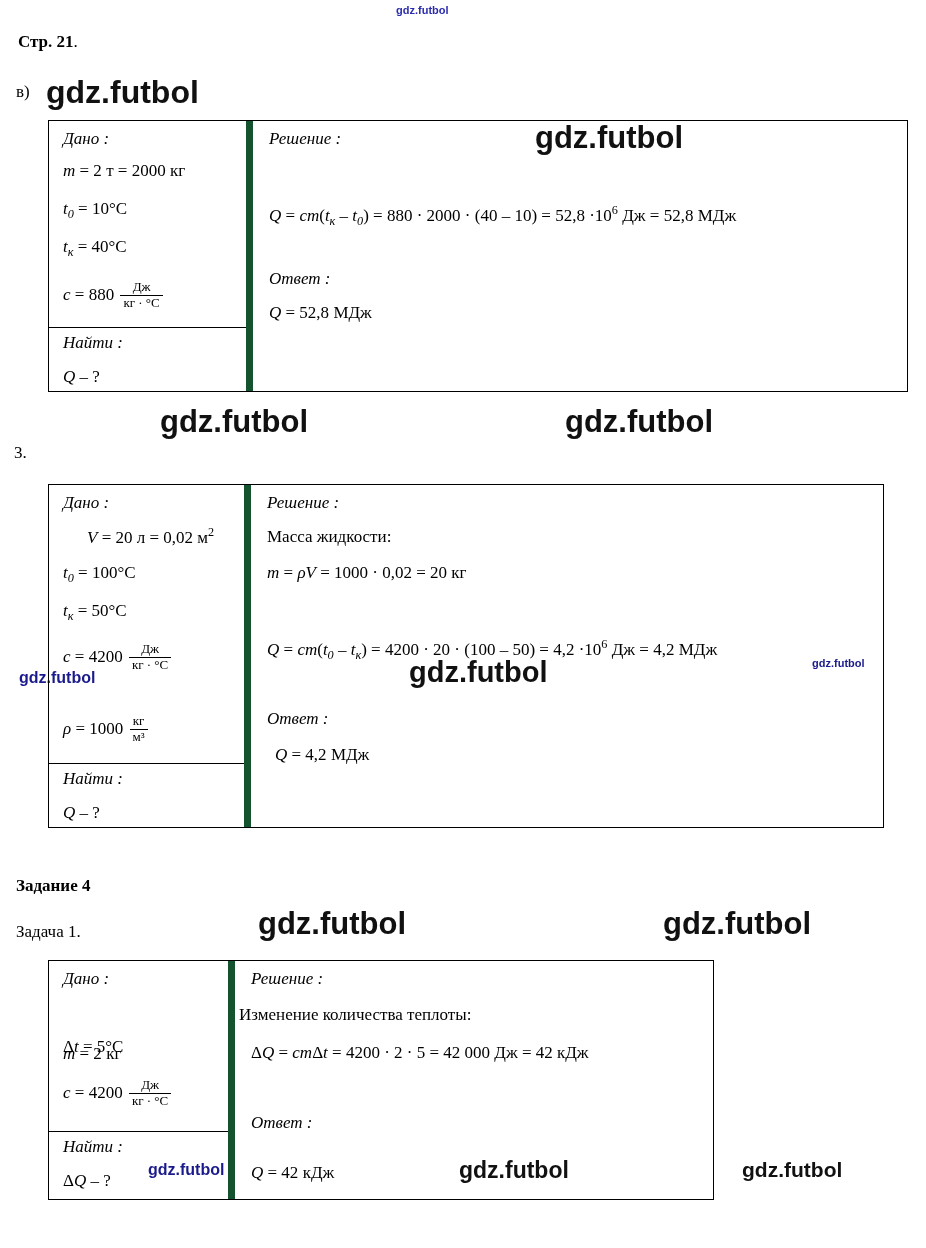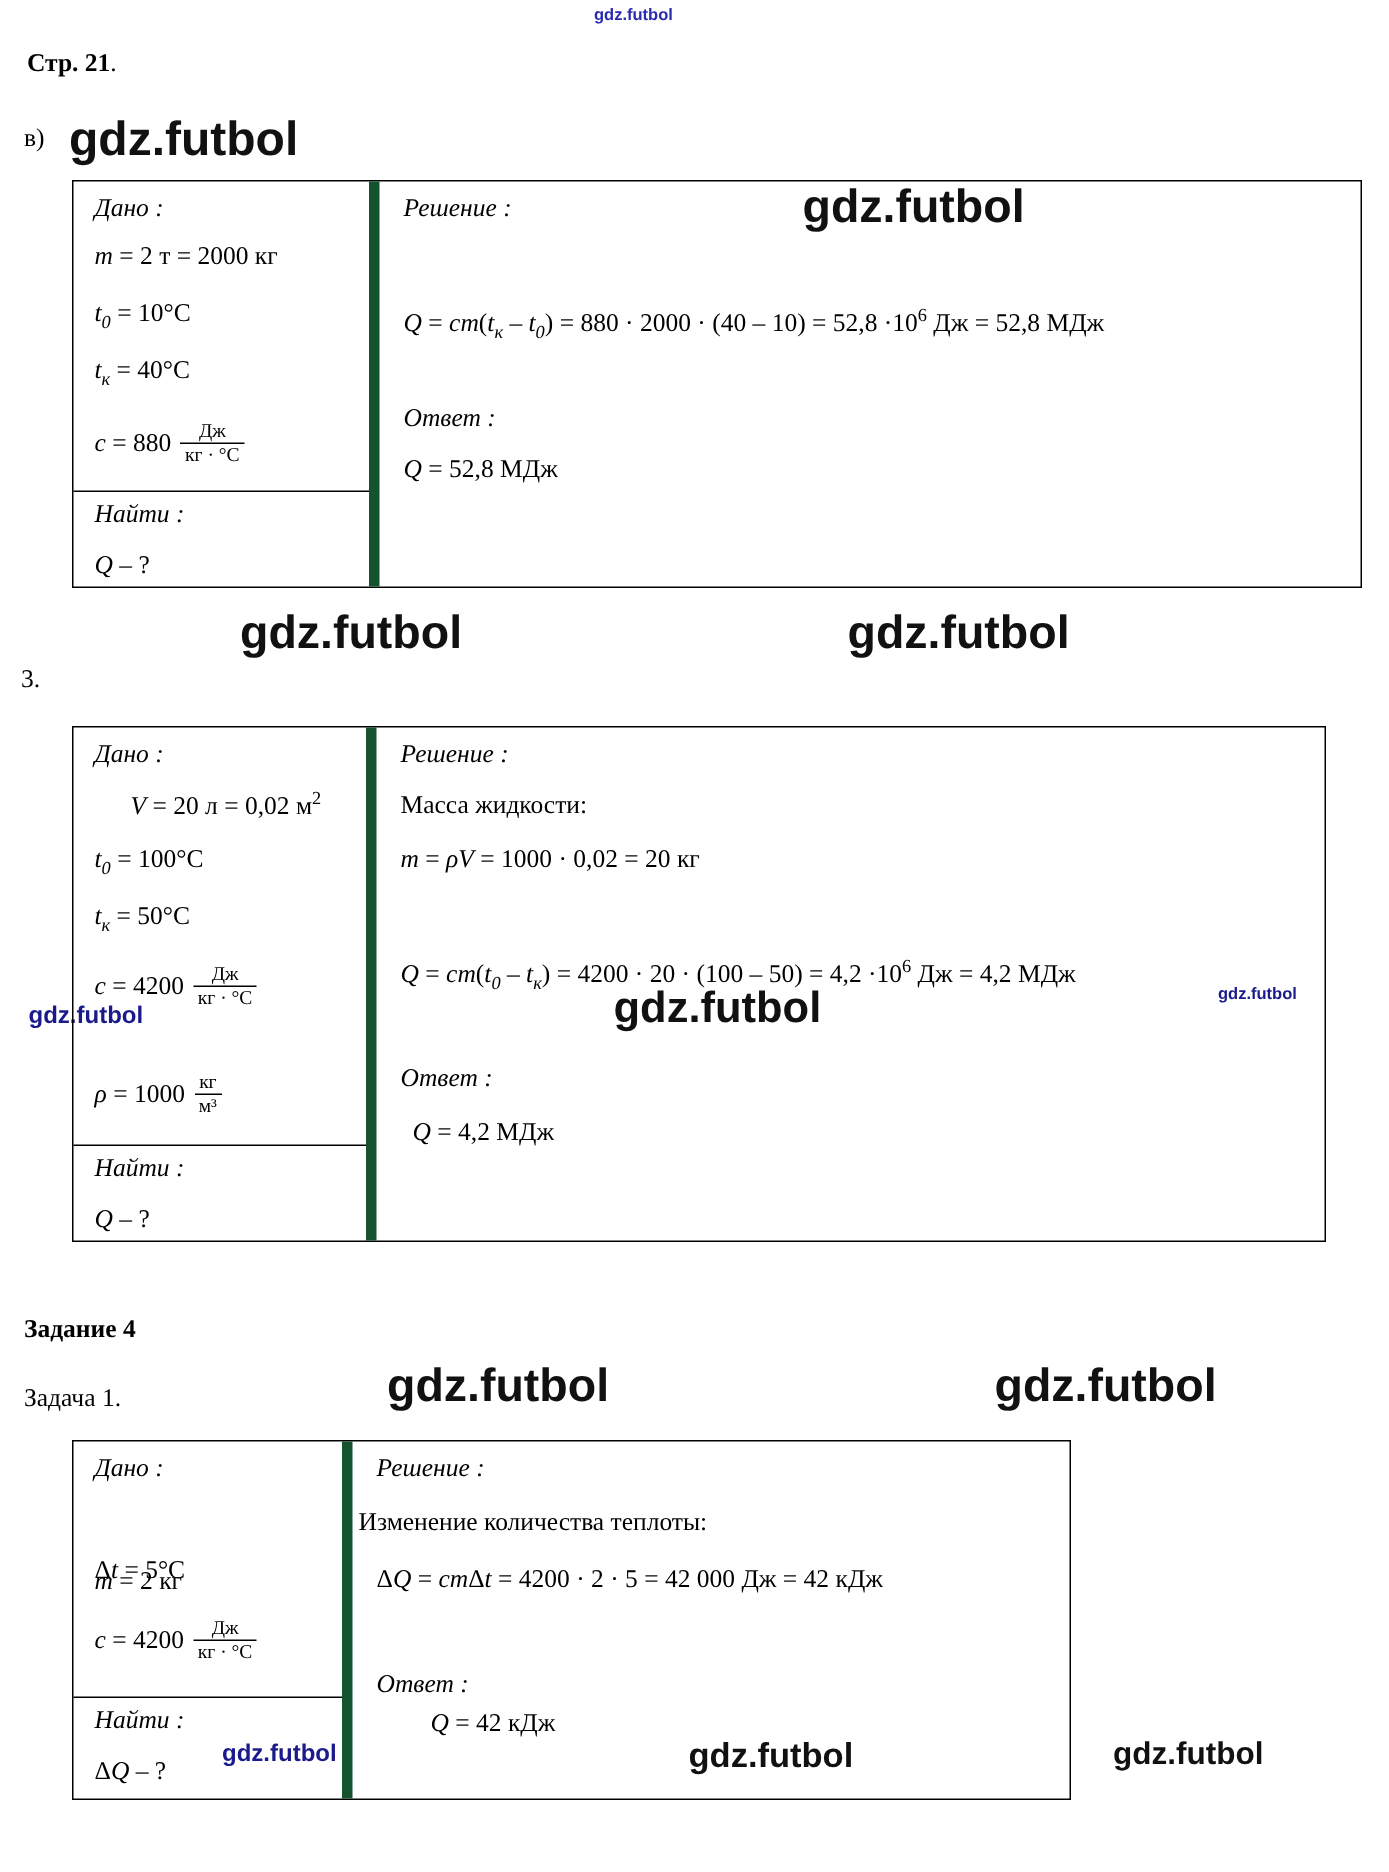--- a/index.html
+++ b/index.html
@@ -264,19 +264,19 @@
         Δ<span class="mi">Q</span> – ?
       </div>
     </div>
     <div class="solution">
       <div class="lbl abs" style="left:16px; top:8px;">Решение :</div>
       <div class="row abs" style="left:4px; top:44px;">Изменение количества теплоты:</div>
       <div class="row abs" style="left:16px; top:82px;">
         Δ<span class="mi">Q</span> = <span class="mi">cm</span>Δ<span class="mi">t</span> = 4200 · 2 · 5 = 42 000 <span class="txt">Дж</span> = 42 <span class="txt">кДж</span>
       </div>
       <div class="lbl abs" style="left:16px; top:152px;">Ответ :</div>
-      <div class="row abs" style="left:16px; top:178px;margin-left:36px;">
+      <div class="row abs" style="left:16px; top:202px;">
         <span class="mi">Q</span> = 42 <span class="txt">кДж</span>
       </div>
     </div>
   </div>
 
 </div>
 
 </body></html>

